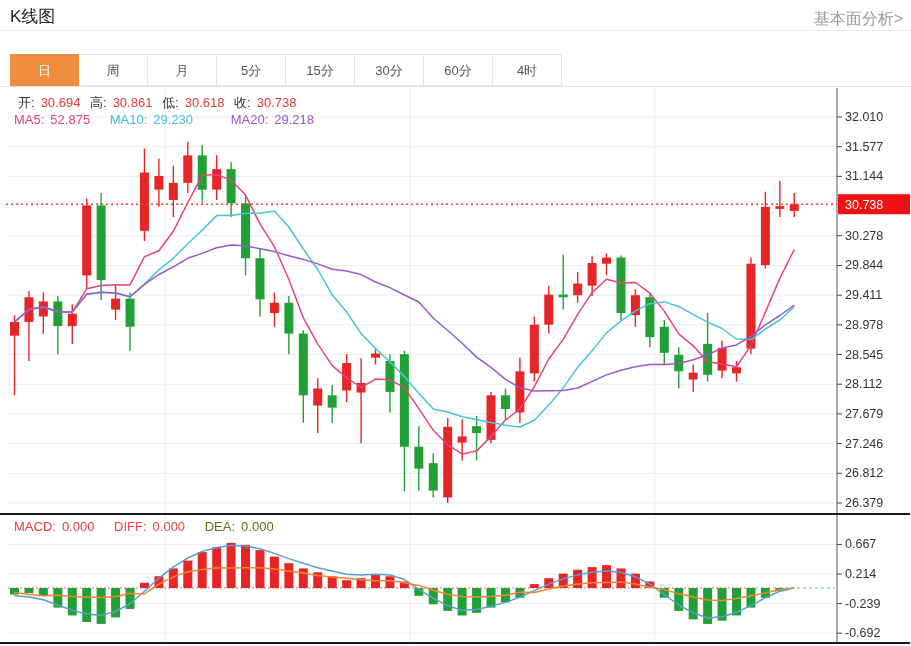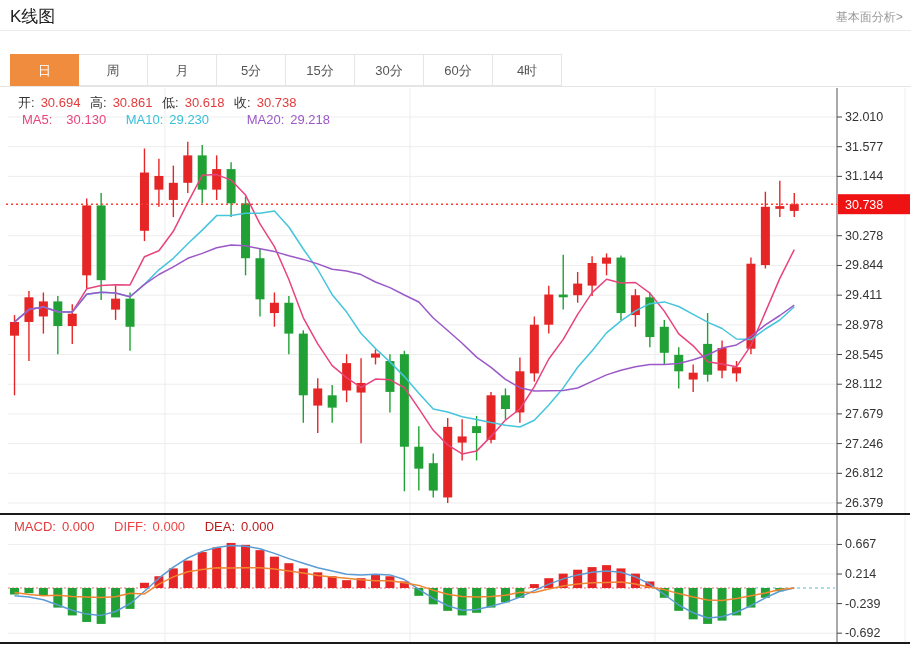--- a/index.html
+++ b/index.html
@@ -1,32 +1,32 @@
 <!DOCTYPE html>
 <html><head>
 <meta charset="utf-8">
 <style>
   html,body{margin:0;padding:0;background:#fff;}
   body{width:911px;height:646px;position:relative;overflow:hidden;
        font-family:"Liberation Sans","DejaVu Sans",sans-serif;}
   .page-title{position:absolute;left:10px;top:5px;font-size:17px;font-weight:normal;color:#222;}
-  .top-link{position:absolute;right:8px;top:9px;font-size:12px;color:#999;cursor:pointer;text-decoration:none;font-family:Liberation Mono, monospace;}
+  .top-link{position:absolute;right:8px;top:9px;font-size:16px;color:#999;cursor:pointer;text-decoration:none;}
   .header-divider{position:absolute;left:0;top:30px;width:911px;border-top:1px solid #ebebeb;}
   .tabbar{position:absolute;left:10px;top:54px;display:flex;z-index:3;}
   .tabbar-underline{position:absolute;left:0;top:86px;width:911px;border-top:1px solid #e5e5e5;}
   .tab{width:69px;height:32px;line-height:32px;text-align:center;font-size:13px;color:#555;
        background:#fff;border:1px solid #e5e5e5;border-left:none;cursor:pointer;box-sizing:border-box;}
   .tab:first-child{border-left:1px solid #e5e5e5;}
   .tab.active{background:#f08c3e;color:#fff;border-color:#f08c3e;}
   .legend{position:absolute;z-index:2;font-size:13px;white-space:nowrap;}
   .legend span{margin-right:6px;}
   .lab{color:#333;}
   .val-red{color:#e23b3b;}
-  .ma5{color:#e8437e;margin-left:8px;}  .ma10{color:#35c2da;}  .ma20{color:#9b59c8;text-align:right;}
-  .diff{color:#ef4444;} .dea{color:#b91c1c;}
+  .ma5{color:#e8437e;}  .ma10{color:#35c2da;}  .ma20{color:#9b59c8;text-align:right;}
+  .diff{color:#ef4444;} .dea{color:#4d7c0f;}
   #chart{position:absolute;left:0;top:0;z-index:1;pointer-events:none;}
   #chart-hit{position:absolute;left:0;top:88px;width:837px;height:555px;z-index:0;}
 </style>
 </head>
 <body>
 
 <div class="page-title">K线图</div>
 <a class="top-link">基本面分析&gt;</a>
 <div class="header-divider"></div>
 
@@ -43,21 +43,21 @@
   </div>
 
 <div class="legend" style="left:18px;top:94px;">
   <span class="lab">开:</span><span class="val-red">30.694</span>
   <span class="lab">高:</span><span class="val-red">30.861</span>
   <span class="lab">低:</span><span class="val-red">30.618</span>
   <span class="lab">收:</span><span class="val-red">30.738</span>
 </div>
 
 <div class="legend" style="left:14px;top:112px;">
-  <span class="ma5">MA5:</span><span class="ma5" style="margin-right:16px;">30.130</span>
+  <span class="ma5">MA5:</span><span class="ma5" style="margin-right:16px;">52.875</span>
   <span class="ma10">MA10:</span><span class="ma10" style="margin-right:34px;">29.230</span>
   <span class="ma20">MA20:</span><span class="ma20">29.218</span>
 </div>
 
 <div class="legend" style="left:14px;top:519px;">
   <span class="val-red">MACD:</span><span class="val-red" style="margin-right:16px;">0.000</span>
   <span class="diff">DIFF:</span><span class="diff" style="margin-right:16px;">0.000</span>
   <span class="dea">DEA:</span><span class="dea">0.000</span>
 </div>
 

